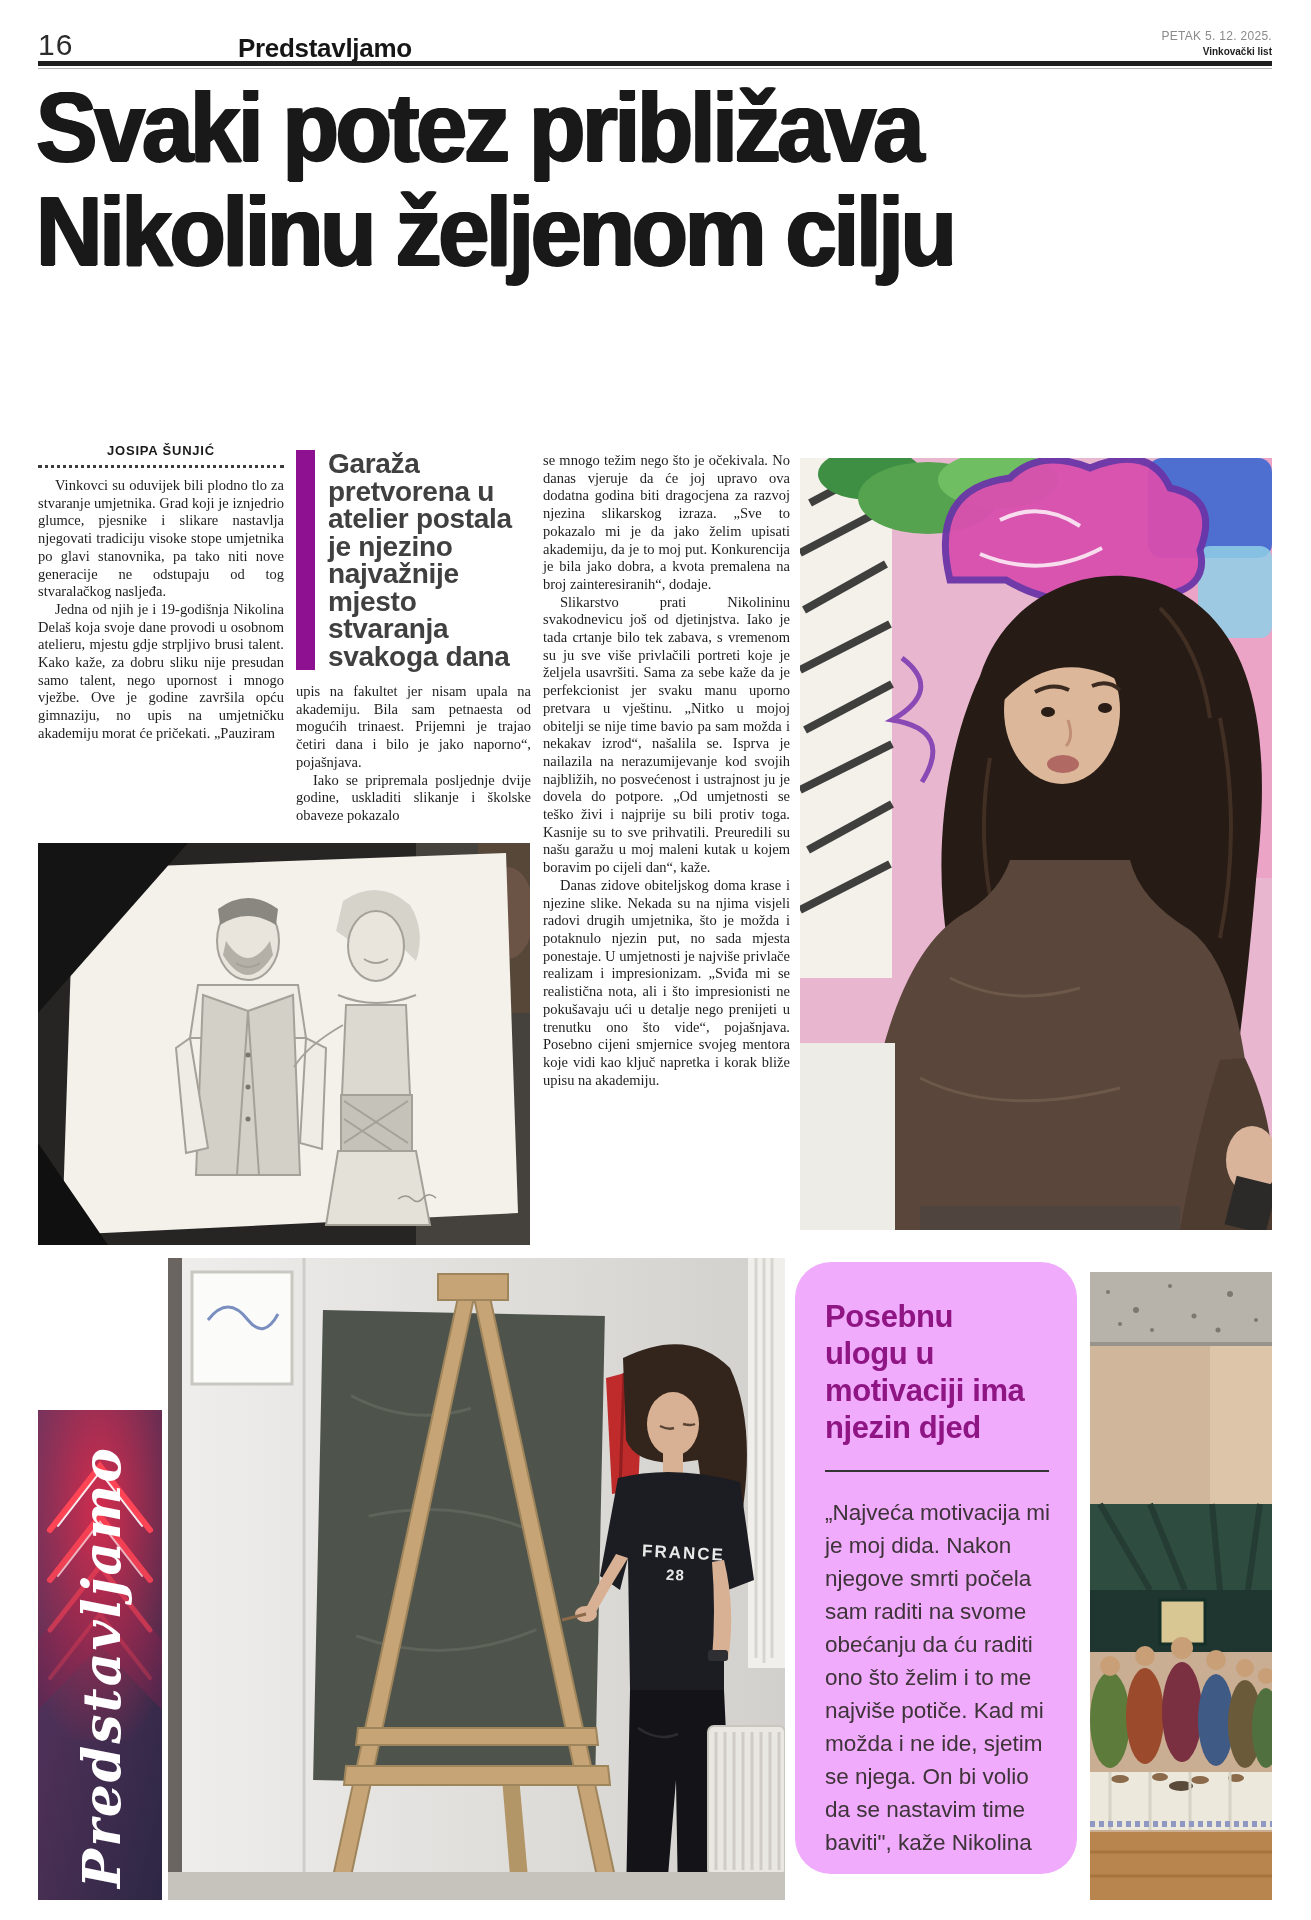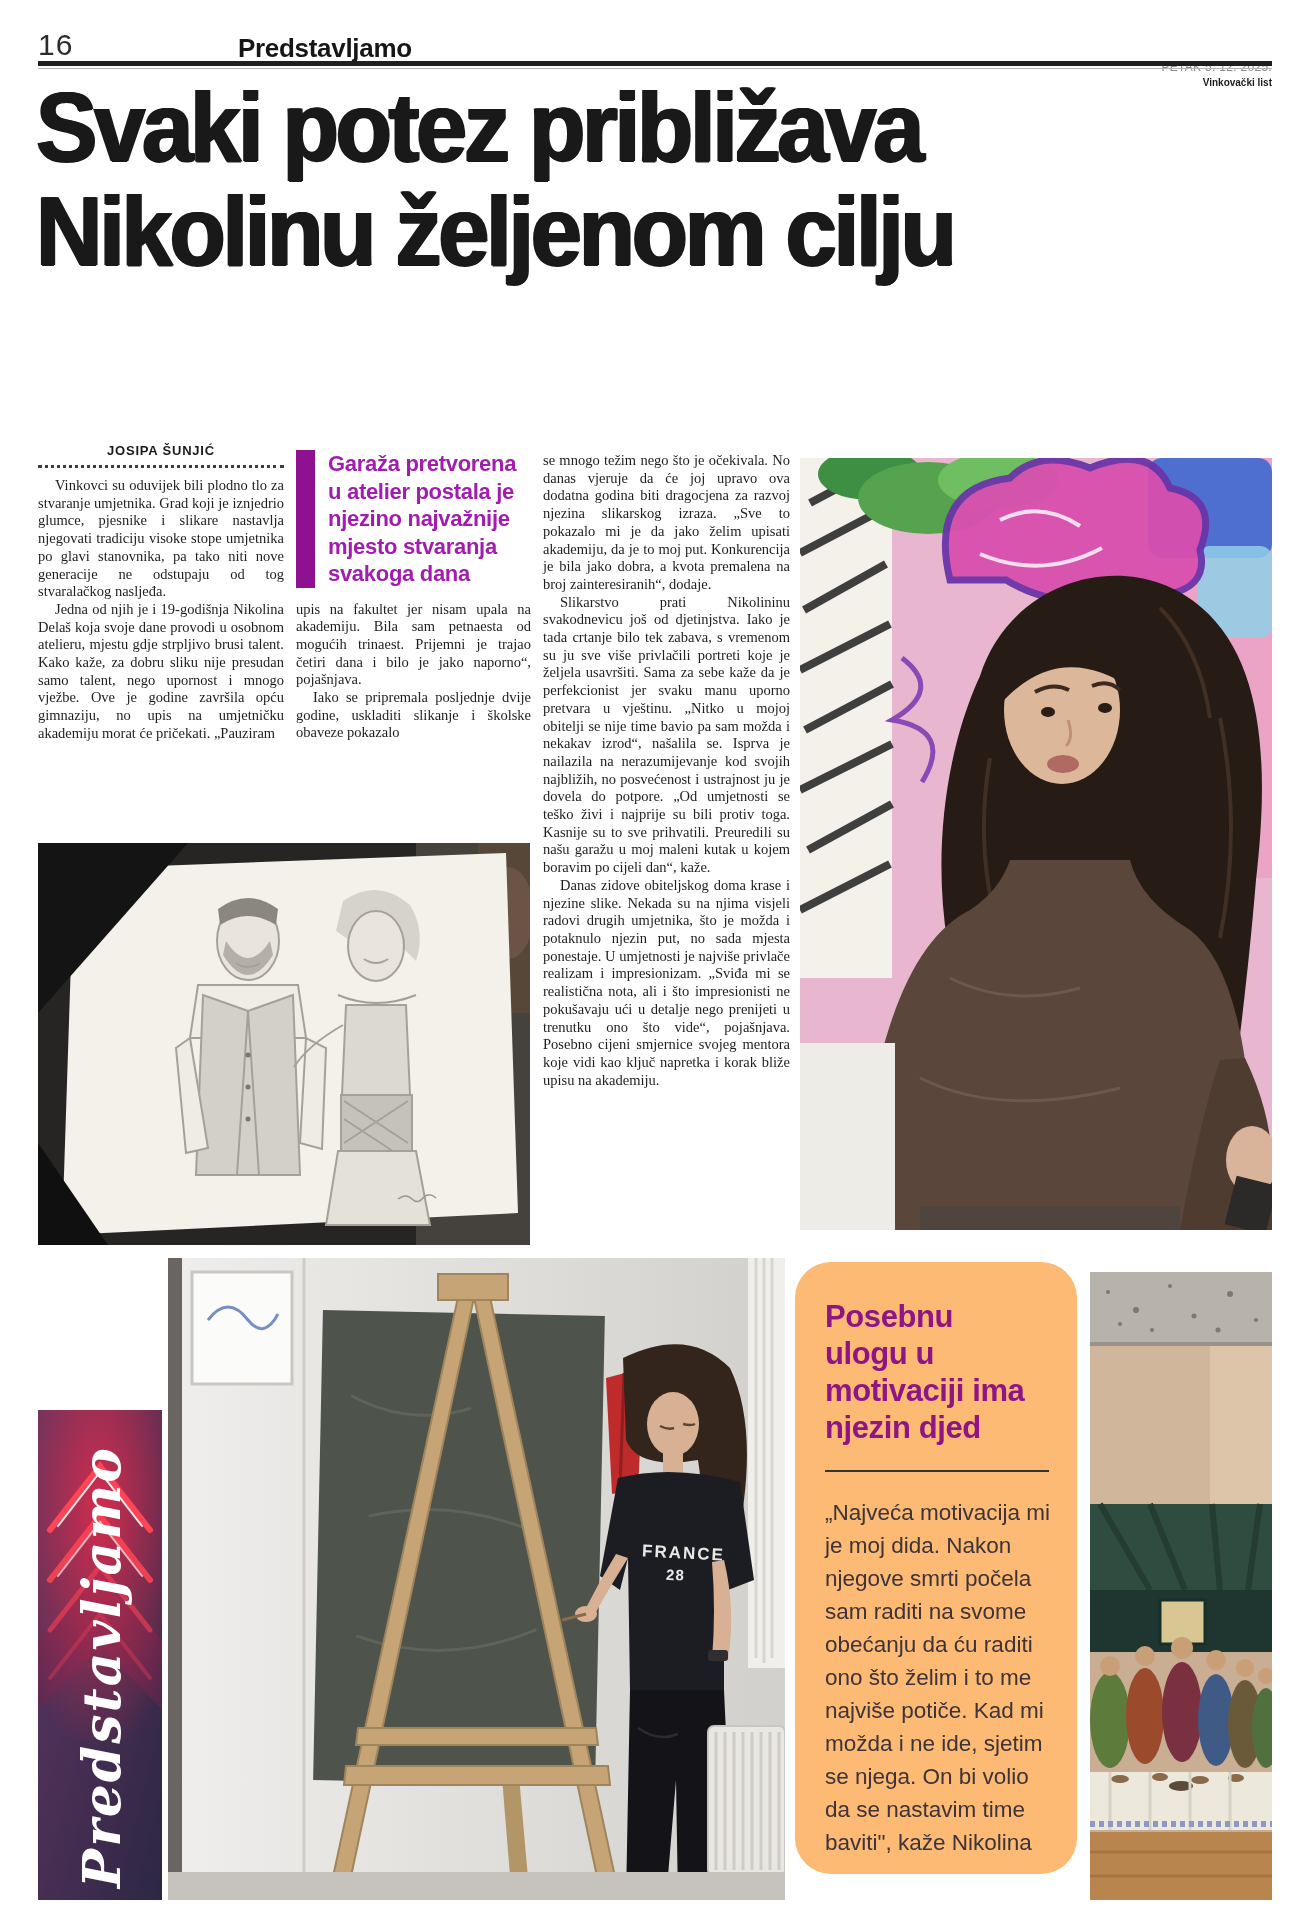--- a/index.html
+++ b/index.html
@@ -3,44 +3,44 @@
 <meta charset="utf-8">
 <style>
   html,body{margin:0;padding:0;background:#e9e9e9;}
   .page{position:relative;width:1311px;height:1920px;background:#fff;margin:0 auto;
         font-family:"Liberation Sans",sans-serif;overflow:hidden;}
   .abs{position:absolute;}
 
   
   .pagenum{font-size:30px;color:#2b2b2b;letter-spacing:1px;}
   .section-title{font-size:26px;font-weight:bold;color:#161616;letter-spacing:-0.3px;}
-  .dateblock{text-align:right;line-height:15px;margin-top:31px;}
+  .dateblock{text-align:right;line-height:15px;}
   .dateline{font-size:12px;color:#8a8a8a;letter-spacing:.3px;}
   .publine{font-size:10px;font-weight:bold;color:#1c1c1c;}
   .headrule{background:#1f1f1f;height:5px;}
   .headrule2{background:#b5b5b5;height:1px;}
 
   
   .headline{font-size:99px;line-height:101px;font-weight:900;color:#191919;
             letter-spacing:-3.5px;transform:scaleX(.93);transform-origin:left top;
             text-shadow:1.4px 0 0 #191919,-1.4px 0 0 #191919,0 .8px 0 #191919;white-space:nowrap;}
   .subhead{font-size:26.5px;line-height:31px;color:#1b1b1b;letter-spacing:-0.2px;}
 
   
   .byline{font-size:13px;font-weight:bold;letter-spacing:.8px;color:#1a1a1a;text-align:center;}
   .dotrule{border-bottom:3px dotted #3c3c3c;height:0;margin:7px 0 9px 0;}
   .bodycol p{margin:0;font-family:"Liberation Serif",serif;font-size:14.5px;line-height:17.7px;
              color:#1d1d1d;text-align:justify;text-indent:17px;hyphens:auto;-webkit-hyphens:auto;}
   .bodycol p.noindent{text-indent:0;}
   .pq{display:flex;margin-bottom:13px;}
   .pqbar{flex:0 0 19px;background:#8d1190;margin-right:13px;}
-  .pqtext{font-size:22px;line-height:27.5px;font-weight:800;color:#a21caf;letter-spacing:-0.3px;}
+  .pqtext{font-size:28px;line-height:27.5px;font-weight:800;color:#404040;letter-spacing:-0.3px;}
 
   
-  .motbox{background:#fdba74;border-radius:36px;box-sizing:border-box;padding:36px 24px 0 30px;}
+  .motbox{background:#f0abfc;border-radius:36px;box-sizing:border-box;padding:36px 24px 0 30px;}
   .motheading{font-size:31px;line-height:37px;font-weight:800;color:#8e1583;letter-spacing:-0.4px;width:218px;}
   .motrule{border-top:2px solid #343434;margin:24px 0 24px 0;width:224px;}
   .motquote{font-size:22.5px;line-height:33px;color:#3d3338;width:226px;}
 
   figure{margin:0;}
 </style>
 </head>
 <body>
 
 <div class="page">

